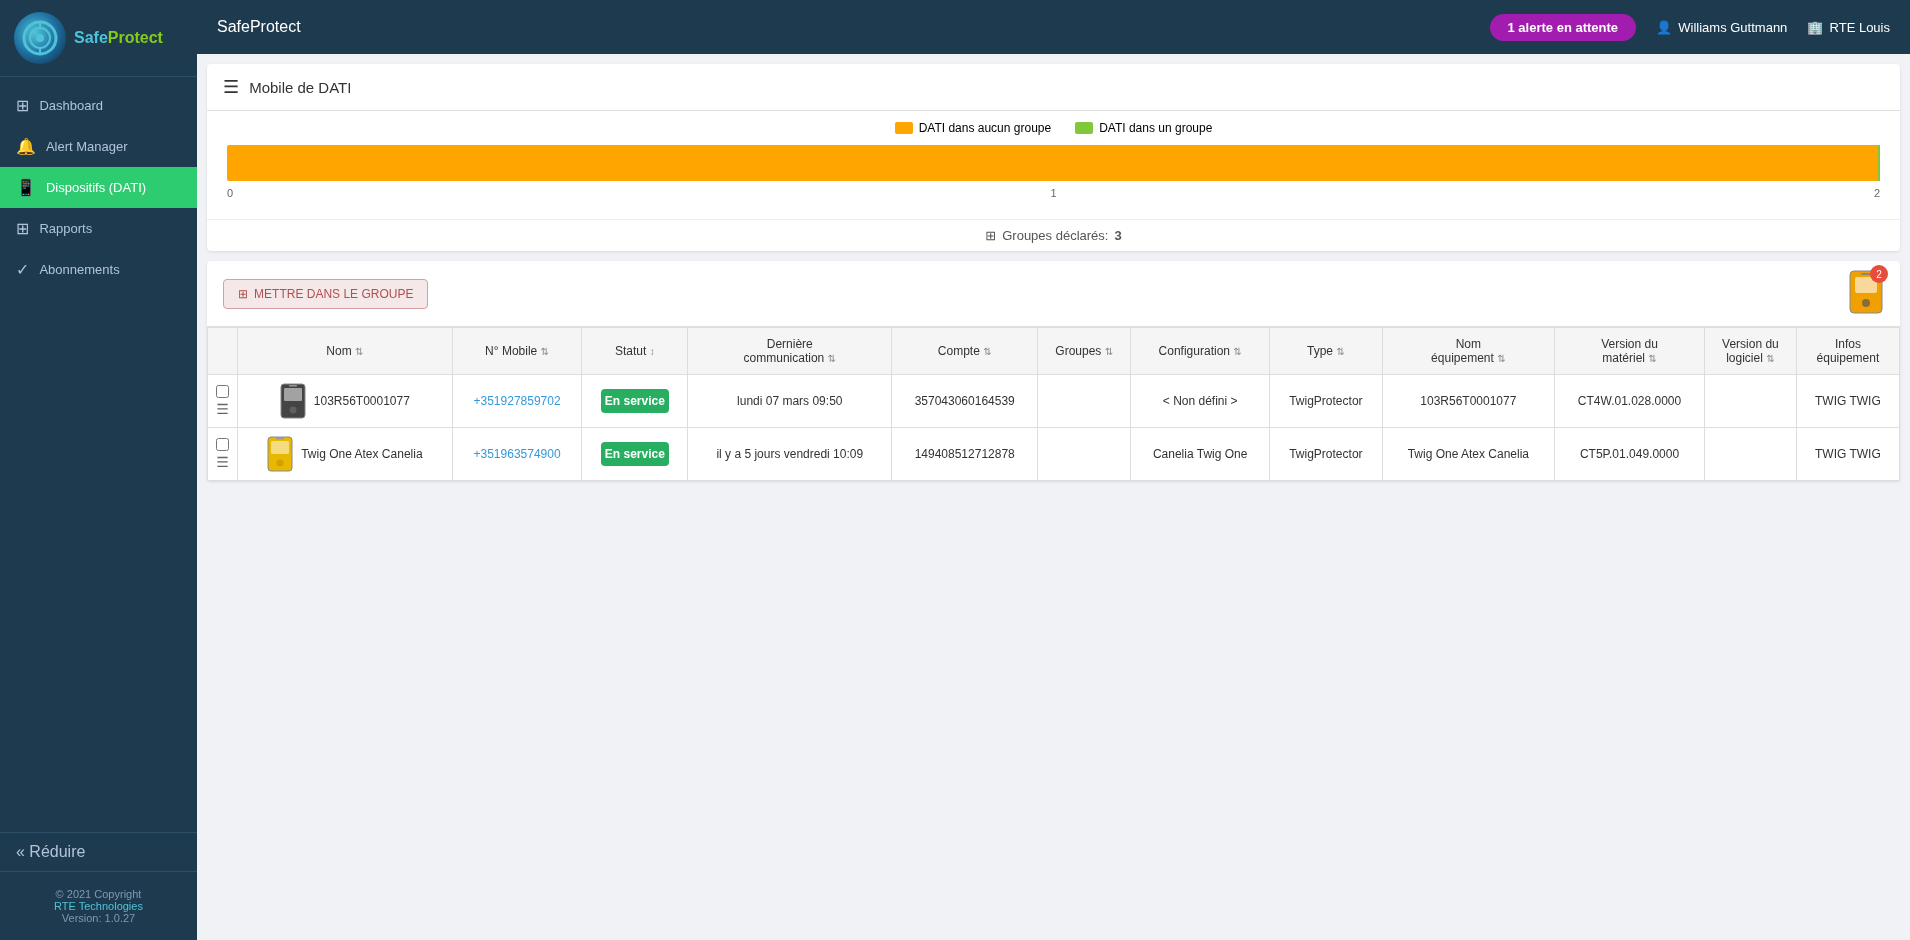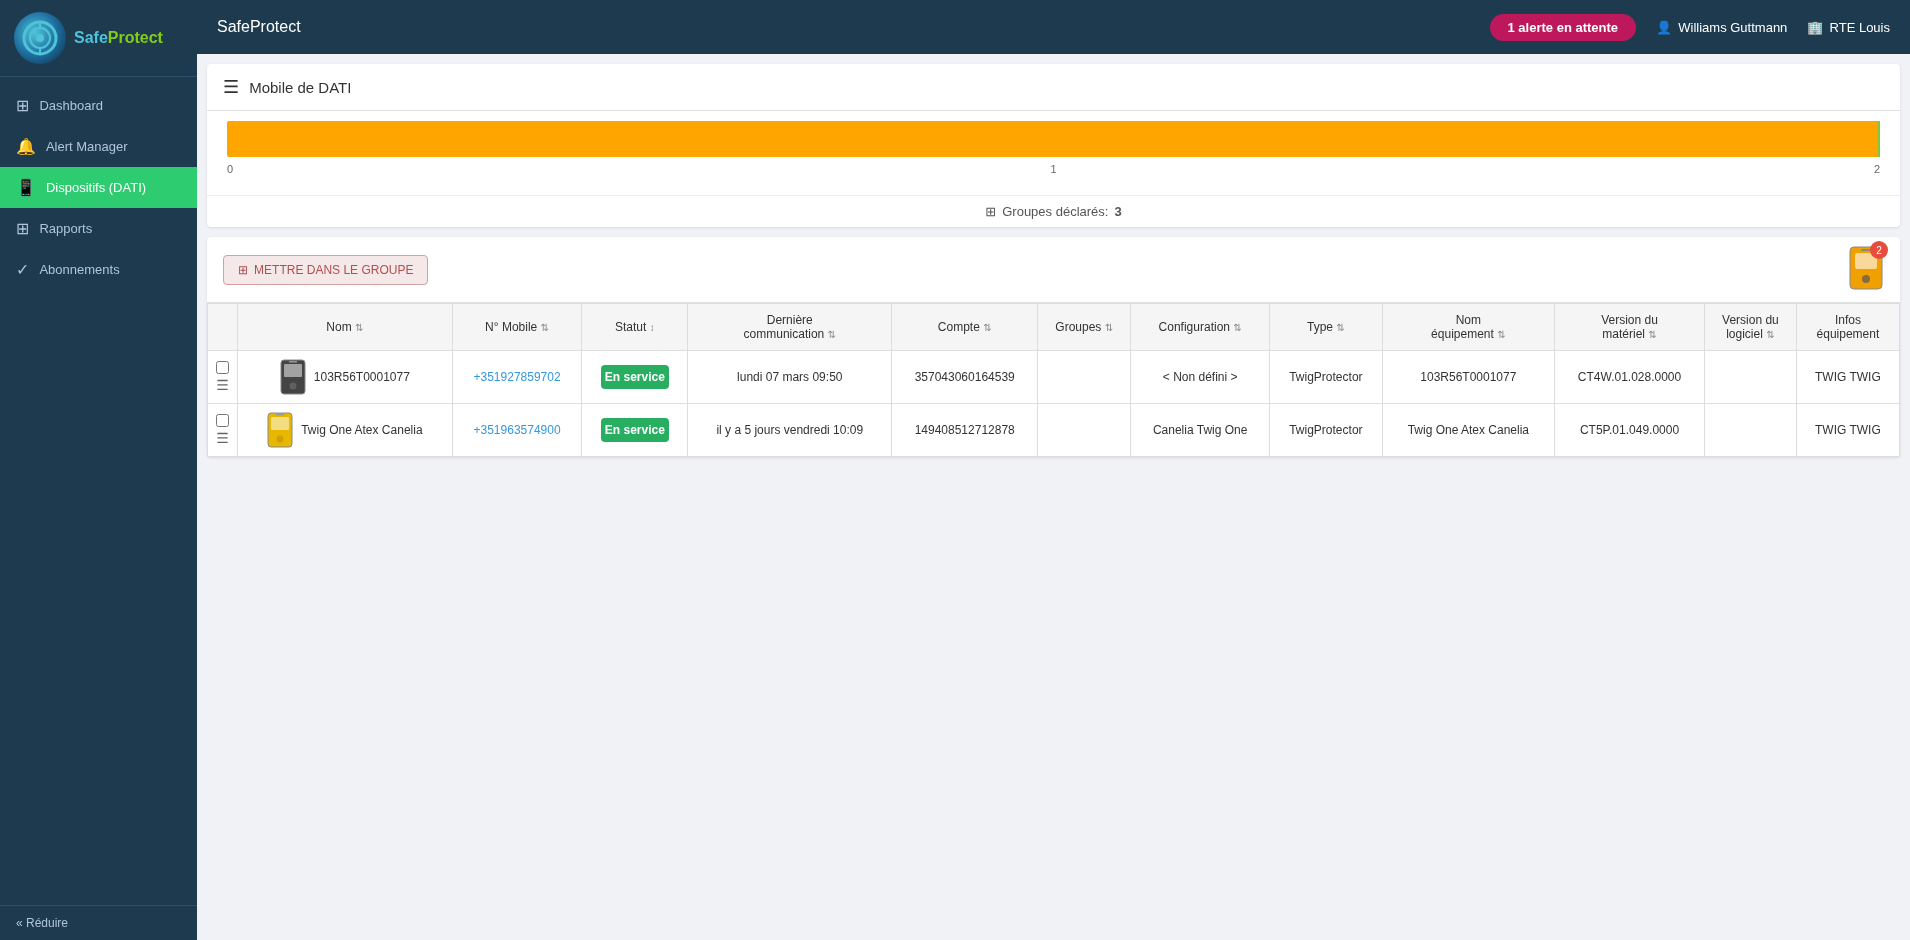--- a/index.html
+++ b/index.html
@@ -53,40 +53,40 @@
       text-align: center;
     }
     .sidebar-footer a { color: #4fc3d8; text-decoration: none; }
     .sidebar-reduce {
       padding: 10px 16px;
       color: #b0c4d8;
       cursor: pointer;
       display: flex;
       align-items: center;
       gap: 6px;
-      font-size: 12px;
+      font-size: 16px;
       border-top: 1px solid #2d4f68;
     }
 
     
     .main { flex: 1; display: flex; flex-direction: column; overflow: hidden; }
 
     
     .header {
       background: #1e3a4f;
       height: 54px;
       display: flex;
       align-items: center;
       padding: 0 20px;
       gap: 20px;
       flex-shrink: 0;
     }
     .header-title { color: white; font-size: 16px; font-weight: 400; flex: 1; }
     .alert-badge {
-      background: #be185d;
+      background: #a21caf;
       color: white;
       padding: 6px 18px;
       border-radius: 20px;
       font-size: 13px;
       font-weight: bold;
     }
     .header-user {
       display: flex;
       align-items: center;
       gap: 20px;
@@ -278,20 +278,25 @@
     <div class="nav-item">
       <span class="nav-icon">✓</span>
       <span>Abonnements</span>
     </div>
   </div>
 
   <div class="sidebar-reduce">
     <span>« Réduire</span>
   </div>
 
+  <div class="sidebar-footer">
+    <div>© 2021 Copyright</div>
+    <div><a>RTE Technologies</a></div>
+    <div>Version: 1.0.27</div>
+  </div>
 </div>
 
 <div class="main">
 
   <div class="header">
     <span class="header-title">SafeProtect</span>
     <div class="alert-badge">1 alerte en attente</div>
     <div class="header-user">
       <div class="header-user-item">
         <span>👤</span>
@@ -305,20 +310,30 @@
   </div>
 
   <div class="content">
 
     <div class="card">
       <div class="card-header">
         <span style="font-size:18px;">☰</span>
         <span>Mobile de DATI</span>
       </div>
       <div class="chart-area">
+        <div class="chart-legend">
+          <div class="legend-item">
+            <div class="legend-dot legend-orange"></div>
+            <span>DATI dans aucun groupe</span>
+          </div>
+          <div class="legend-item">
+            <div class="legend-dot legend-green"></div>
+            <span>DATI dans un groupe</span>
+          </div>
+        </div>
         <div class="chart-bar-container">
           <div class="chart-bar-green"></div>
         </div>
         <div class="chart-axis">
           <span>0</span>
           <span>1</span>
           <span>2</span>
         </div>
       </div>
       <div class="groups-footer">

